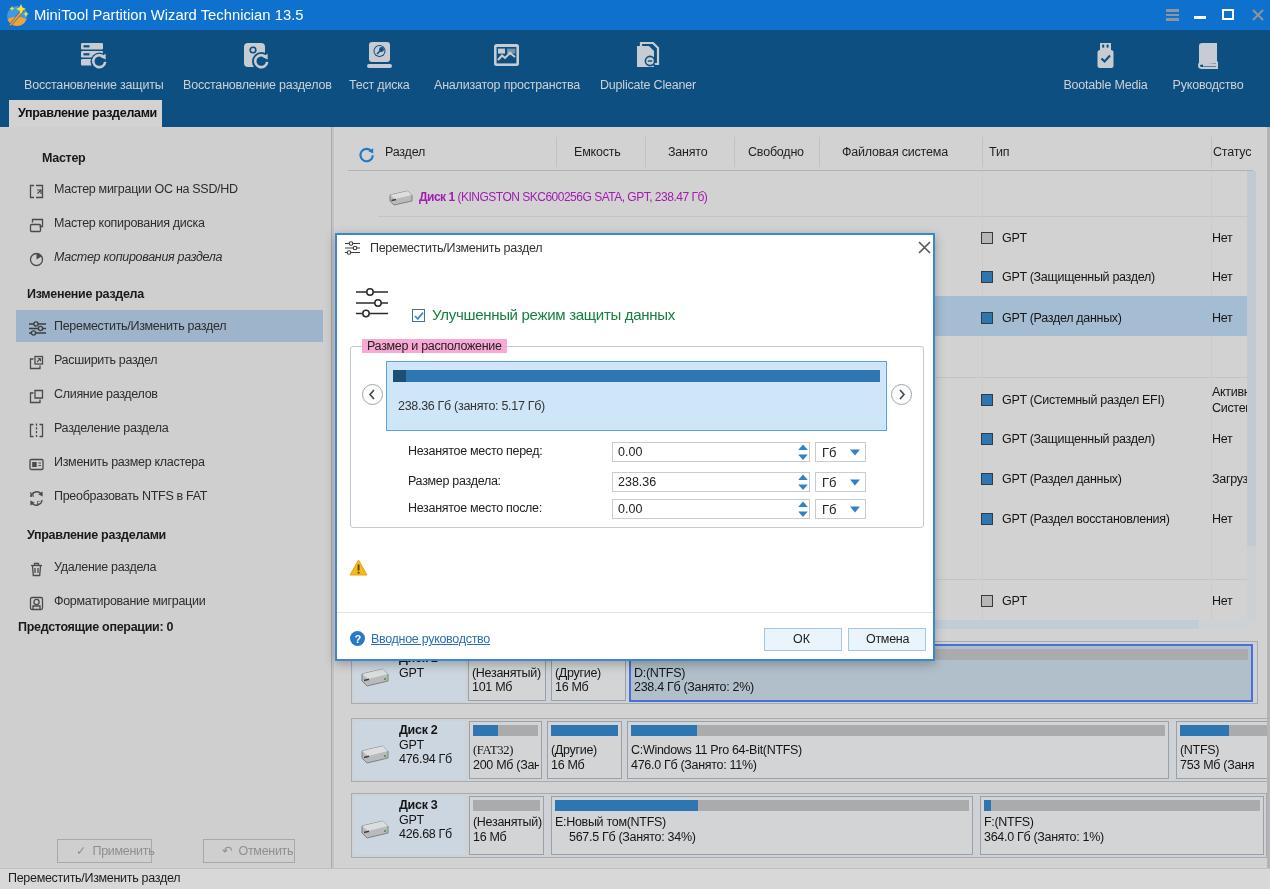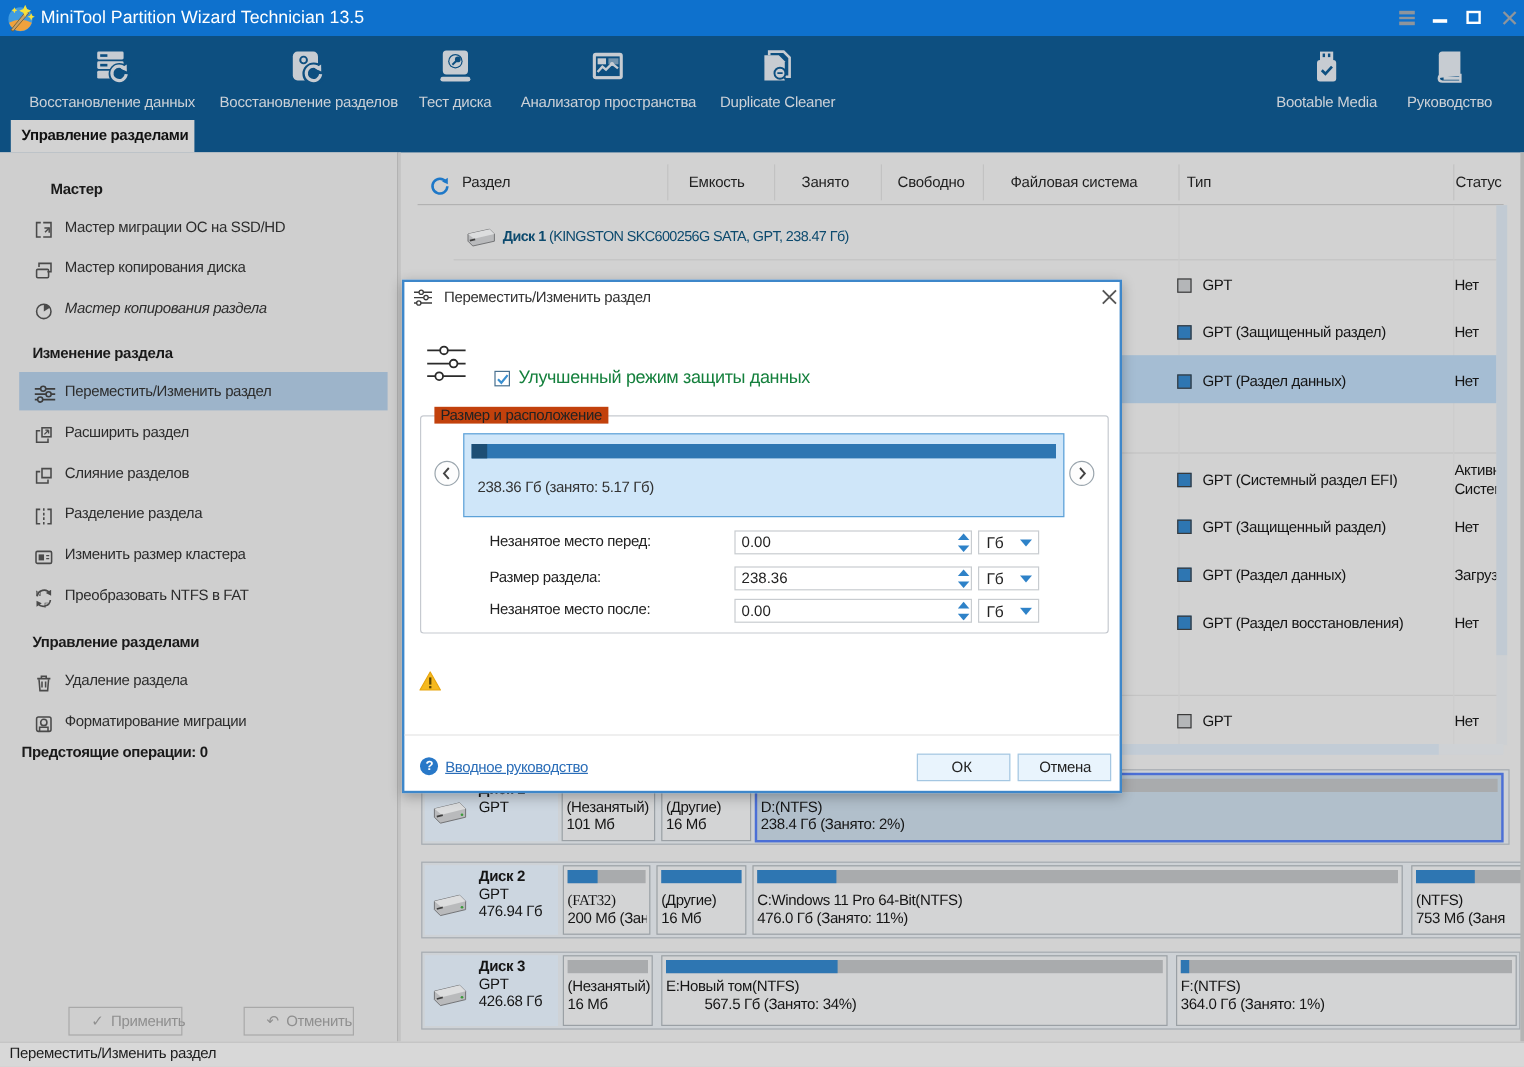--- a/index.html
+++ b/index.html
@@ -27,21 +27,21 @@
 <div class="abs" style="left:1166px;top:13.5px;width:13px;height:2.5px;background:#8e959c;"></div>
 <div class="abs" style="left:1166px;top:18px;width:13px;height:2.5px;background:#8e959c;"></div>
 <div class="abs" style="left:1194px;top:16px;width:12px;height:2.5px;background:#ffffff;"></div>
 <div class="abs" style="left:1222px;top:9px;width:12px;height:11px;border:2px solid #ffffff;box-sizing:border-box;"></div>
 <svg class="abs" style="left:1251px;top:8px;" width="14" height="14" viewBox="0 0 14 14">
       <path d="M2 2 L12 12 M12 2 L2 12" stroke="#8e959c" stroke-width="2" fill="none"></path>
     </svg>
 
 <div class="abs" style="left:0;top:30px;width:1270px;height:97px;background:#0d4f80;"></div>
 
-<div class="abs tl tblab" style="left:24px;top:78px;width:139px;">Восстановление данных</div>
+<div class="abs tl tblab" style="left:24px;top:78px;width:139px;">Восстановление защиты</div>
 <div class="abs tl tblab" style="left:183px;top:78px;width:144px;">Восстановление разделов</div>
 <div class="abs tl tblab" style="left:349px;top:78px;width:60px;">Тест диска</div>
 <div class="abs tl tblab" style="left:434px;top:78px;width:144px;">Анализатор пространства</div>
 <div class="abs tl tblab" style="left:600px;top:78px;width:96px;">Duplicate Cleaner</div>
 <div class="abs tl tblab" style="left:1063px;top:78px;width:85px;">Bootable Media</div>
 <div class="abs tl tblab" style="left:1168px;top:78px;width:80px;">Руководство</div>
 <style>.tblab{font-size:12.5px;color:#ccd1d7;text-align:center;letter-spacing:-0.2px;}</style>
 
 <svg class="abs" style="left:78px;top:40px;" width="31" height="31" viewBox="0 0 31 31">
  <g fill="#c7ccd2">
@@ -246,21 +246,21 @@
 <div class="th tl" style="left:748px;">Свободно</div>
 <div class="th tl" style="left:842px;">Файловая система</div>
 <div class="th tl" style="left:989px;">Тип</div>
 <div class="th tl" style="left:1213px;">Статус</div>
 
 <svg class="abs" style="left:388px;top:188px;" width="26" height="19" viewBox="0 0 26 19">
       <path d="M2 7 L20 3 L24 7 L24 13 L6 17 L2 13 Z" fill="#b9babc" stroke="#6f7072" stroke-width="0.8"></path>
       <path d="M2 7 L20 3 L24 7 L7 11 Z" fill="#dcddde"></path>
       <path d="M3.5 12.5 L8 11.5" stroke="#3e3e3e" stroke-width="1.4"></path>
     </svg>
-<div class="abs tl" style="left:419px;top:190px;font-size:12px;color:#0c4a6e;letter-spacing:-0.5px;"><b>Диск 1</b> (KINGSTON SKC600256G SATA, GPT, 238.47 Гб)</div>
+<div class="abs tl" style="left:419px;top:190px;font-size:12px;color:#a21caf;letter-spacing:-0.5px;"><b>Диск 1</b> (KINGSTON SKC600256G SATA, GPT, 238.47 Гб)</div>
 <div class="rsep" style="top:216px;"></div>
 <div class="rsep" style="top:377px;"></div>
 <div class="rsep" style="top:579px;"></div>
 <div class="abs" style="left:982px;top:171px;width:1px;height:449px;background:#cccccc;"></div>
 <div class="abs" style="left:1211px;top:171px;width:1px;height:449px;background:#cccccc;"></div>
 
 <div class="abs" style="left:348px;top:296px;width:905px;height:40px;background:#a5bdd3;"></div>
 
 <div class="sq" style="top:232px;background:#b4b6b8;"></div>
     <div class="gpt tl" style="top:231px;">GPT</div>
@@ -371,21 +371,21 @@
 <div class="dtx tl" style="top:813px;">GPT</div>
 <div class="dtx tl" style="top:827px;">426.68 Гб</div>
 <div class="pcell" style="left:469px;top:796px;width:75px;height:59px;"></div>
 <div class="pbar" style="left:473px;top:800px;width:67px;"></div>
 <div class="ptx tl" style="left:473px;top:815px;">(Незанятый)</div>
 <div class="ptx tl" style="left:473px;top:830px;">16 Мб</div>
 <div class="pcell" style="left:551px;top:796px;width:422px;height:59px;"></div>
 <div class="pbar" style="left:555px;top:800px;width:414px;"></div>
 <div class="pfill" style="left:555px;top:800px;width:143px;"></div>
 <div class="ptx tl" style="left:555px;top:815px;">E:Новый том(NTFS)</div>
-<div class="ptx tl" style="left:587px;top:830px;">567.5 Гб (Занято: 34%)</div>
+<div class="ptx tl" style="left:569px;top:830px;">567.5 Гб (Занято: 34%)</div>
 <div class="pcell" style="left:980px;top:796px;width:284px;height:59px;"></div>
 <div class="pbar" style="left:984px;top:800px;width:276px;"></div>
 <div class="pfill" style="left:984px;top:800px;width:7px;"></div>
 <div class="ptx tl" style="left:984px;top:815px;">F:(NTFS)</div>
 <div class="ptx tl" style="left:984px;top:830px;">364.0 Гб (Занято: 1%)</div>
 
 <div class="abs" id="dialog" style="left:335px;top:233px;width:600px;height:428px;background:#ffffff;border:2px solid #3e87ca;box-sizing:border-box;box-shadow:0 3px 10px rgba(0,0,0,0.28);">
 
  <svg class="abs" style="left:7px;top:5px;" width="17" height="16" viewBox="0 0 17 16">
         <g stroke="#3c3c3c" stroke-width="1.2" fill="none">
@@ -413,21 +413,21 @@
         </g>
       </svg>
 
  <div class="abs" style="left:75px;top:74px;width:13px;height:13px;background:#fff;border:1px solid #48708f;box-sizing:border-box;"></div>
  <svg class="abs" style="left:76px;top:75px;" width="12" height="12" viewBox="0 0 12 12">
         <path d="M2 6 L4.8 9 L10 2.6" stroke="#3a8fd0" stroke-width="1.8" fill="none"></path>
       </svg>
  <div class="abs tl" style="left:95px;top:71px;font-size:15px;letter-spacing:-0.3px;color:#15803d;">Улучшенный режим защиты данных</div>
 
  <div class="abs" style="left:13px;top:111px;width:574px;height:182px;border:1px solid #c6cad0;border-radius:3px;box-sizing:border-box;"></div>
- <div class="abs tl" style="left:25px;top:104px;font-size:12.5px;letter-spacing:-0.3px;color:#222;background:#c2410c;padding:0 5px;">Размер и расположение</div>
+ <div class="abs tl" style="left:25px;top:104px;font-size:12.5px;letter-spacing:-0.3px;color:#222;background:#f9a8d4;padding:0 5px;">Размер и расположение</div>
 
  <div class="abs" style="left:49px;top:126px;width:501px;height:70px;background:#cfe6f9;border:1px solid #5ca1d8;box-sizing:border-box;"></div>
  <div class="abs" style="left:56px;top:135px;width:487px;height:12px;background:#2e76b2;"></div>
  <div class="abs" style="left:56px;top:135px;width:13px;height:12px;background:#1d4e74;"></div>
  <div class="abs tl" style="left:61px;top:164px;font-size:12.5px;letter-spacing:-0.3px;color:#333;">238.36 Гб (занято: 5.17 Гб)</div>
  <div class="abs" style="left:25px;top:149px;width:21px;height:21px;border-radius:50%;background:#fdfdfd;border:1px solid #9aa5ad;box-sizing:border-box;"></div>
  <svg class="abs" style="left:25px;top:149px;" width="21" height="21" viewBox="0 0 21 21">
         <path d="M12 6 L8 10.5 L12 15" stroke="#444" stroke-width="1.6" fill="none"></path>
       </svg>
  <div class="abs" style="left:554px;top:149px;width:21px;height:21px;border-radius:50%;background:#fdfdfd;border:1px solid #9aa5ad;box-sizing:border-box;"></div>

